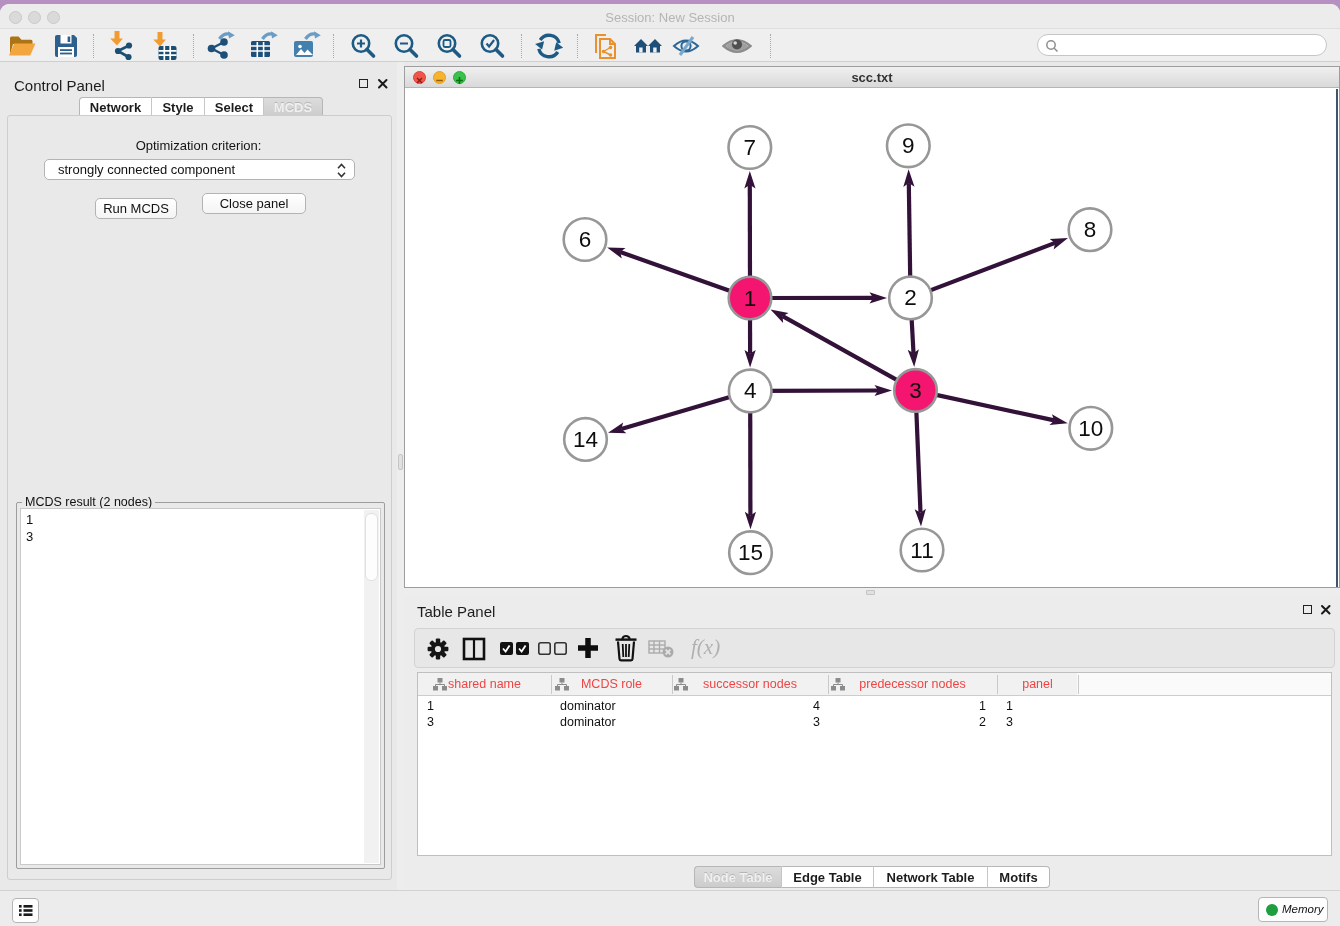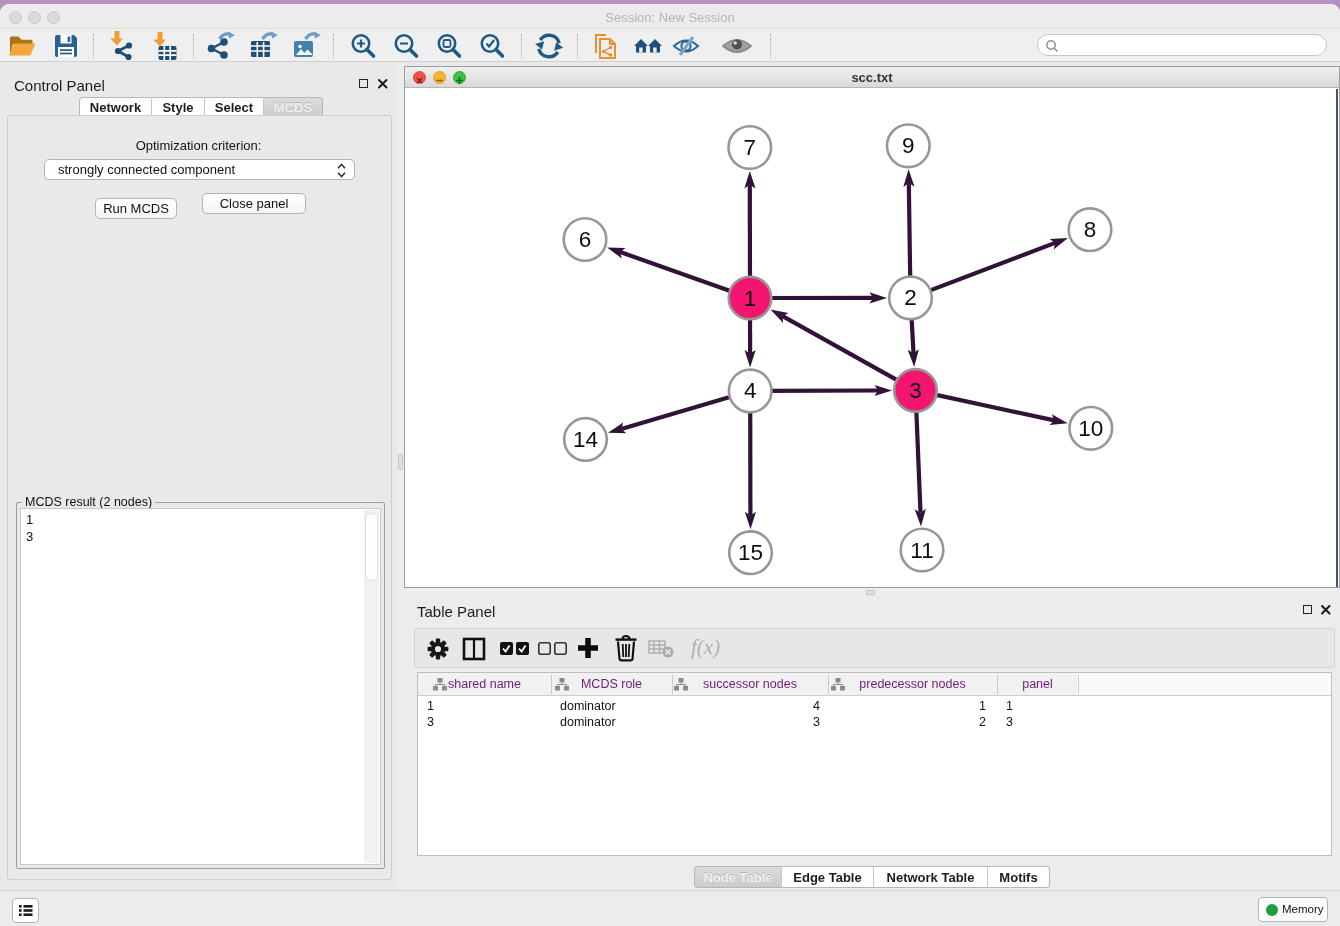--- a/index.html
+++ b/index.html
@@ -35,31 +35,31 @@
 .hsplit { position:absolute; left:404px; top:526px; right:0; height:8px; background:#ededed; }
 
 .netwin { position:absolute; left:404px; top:4px; right:0; height:522px; border:1px solid #9d9d9d; background:#fff; }
 .nettitle { position:absolute; left:0; top:0; right:0; height:21px; background:linear-gradient(#f0f0f0,#d9d9d9); border-bottom:1px solid #b5b5b5; }
 .light { position:absolute; top:3.5px; width:13px; height:13px; border-radius:50%; }
 .netcanvas { position:absolute; left:0; top:22px; right:0; bottom:0; background:#fff; }
 
 .tpanel { position:absolute; left:404px; top:534px; right:0; bottom:0; background:#ececec; }
 .ttoolbar { position:absolute; left:10px; top:32px; right:5px; height:40px; background:#e7e7e7; border:1px solid #d2d2d2; border-radius:4px; }
 .ttable { position:absolute; left:13px; top:76px; right:8px; height:184px; background:#fff; border:1px solid #bfbfbf; }
-.thead { position:absolute; left:0; top:0; height:23px; background:#fafafa; border-bottom:1px solid #cdcdcd; font-size:12.5px; color:#701a75; }
+.thead { position:absolute; left:0; top:0; height:23px; background:#fafafa; border-bottom:1px solid #cdcdcd; font-size:12.5px; color:#ef4444; }
 .thcell { position:absolute; top:0; height:22px; display:flex; align-items:center; justify-content:center; }
 .thsep { position:absolute; top:2px; height:19px; width:1px; background:#c9c9c9; }
 .trow { position:absolute; font-size:12.5px; color:#111; height:16px; line-height:16px; }
 .btabs { position:absolute; display:flex; height:22px; font-size:13px; font-weight:bold; }
 .btabs > div { background:#fff; border-top:1px solid #b6b6b6; border-bottom:1px solid #b6b6b6; border-right:1px solid #c6c6c6; display:flex; align-items:center; justify-content:center; color:#1c1c1c; }
 .btabs > div:first-child { border-left:1px solid #b6b6b6; border-radius:4px 0 0 4px; }
 .btabs > div:last-child { border-radius:0 4px 4px 0; border-right:1px solid #b6b6b6; }
 .btabs > div.dis { background:linear-gradient(#dcdcdc,#cccccc); color:#f0f0f0; text-shadow:0 -1px 0 #b5b5b5; }
 
-.statusbar { position:absolute; left:0; right:0; bottom:0; height:36px; background:#ececec; border-top:1px solid #d2d2d2; }
+.statusbar { position:absolute; left:0; right:0; bottom:0; height:36px; background:#ececec; border-top:1px solid #d2d2d2;font-style:italic; }
 .sbtn { position:absolute; background:#fdfdfd; border:1px solid #b5b5b5; border-radius:4px; }
 </style>
 </head>
 <body>
 <div class="app">
 
   <div class="titlebar">
     <div class="tl" style="left:9px;"></div>
     <div class="tl" style="left:28px;"></div>
     <div class="tl" style="left:47px;"></div>

